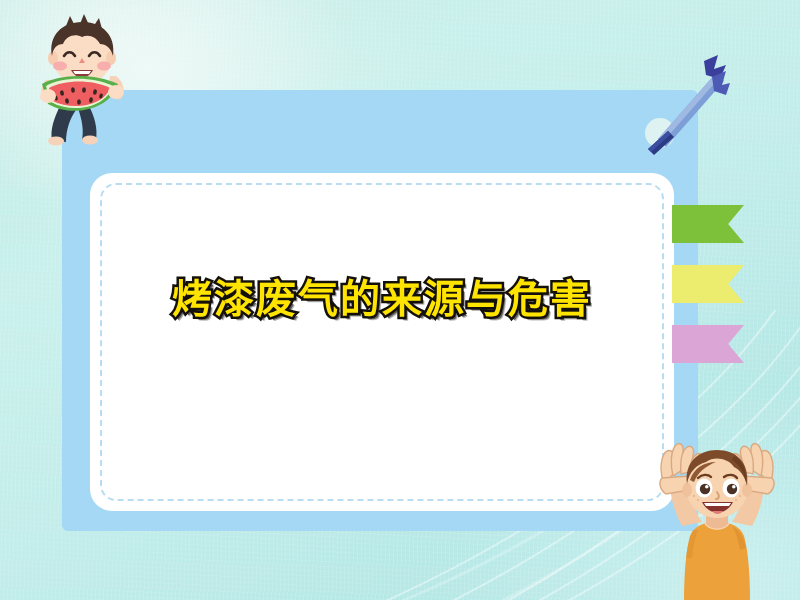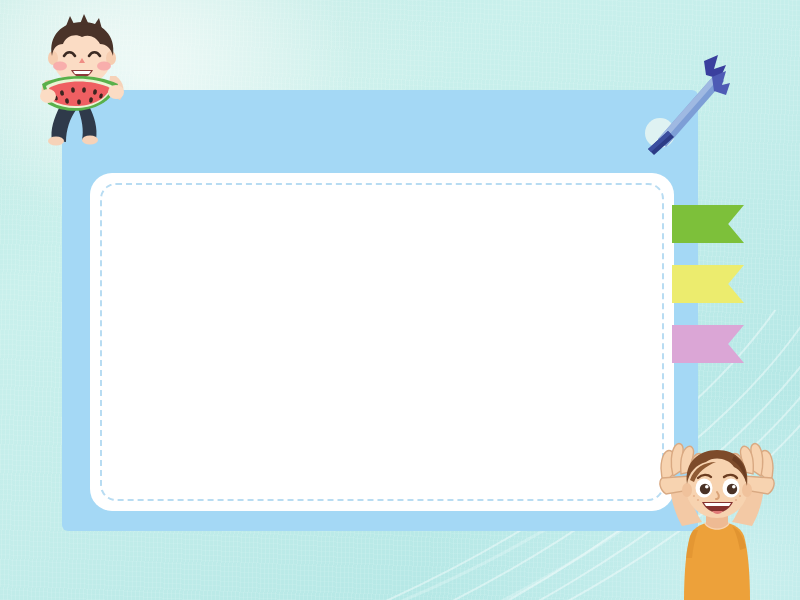--- a/index.html
+++ b/index.html
@@ -161,20 +161,23 @@
       </g>
     </svg>
   </div>
 
   <div class="blue-panel" style="background: rgb(164, 216, 245);"></div>
 
   <div class="white-card" style="background: rgb(255, 255, 255);">
     <div class="dashed-inner" style="border-color: rgb(184, 220, 242);"></div>
   </div>
 
+  <div class="title-wrap">
+    <div class="title" style="color: rgb(255, 228, 0); -webkit-text-stroke: 5px rgb(20, 17, 12);">烤漆废气的来源与危害</div>
+  </div>
 
   <div class="ribbon ribbon-green">
     <div class="body" style="background:#7dc03a"></div>
   </div>
   <div class="ribbon ribbon-yellow">
     <div class="body" style="background:#ecec6e"></div>
   </div>
   <div class="ribbon ribbon-pink">
     <div class="body" style="background:#dba6d6"></div>
   </div>

